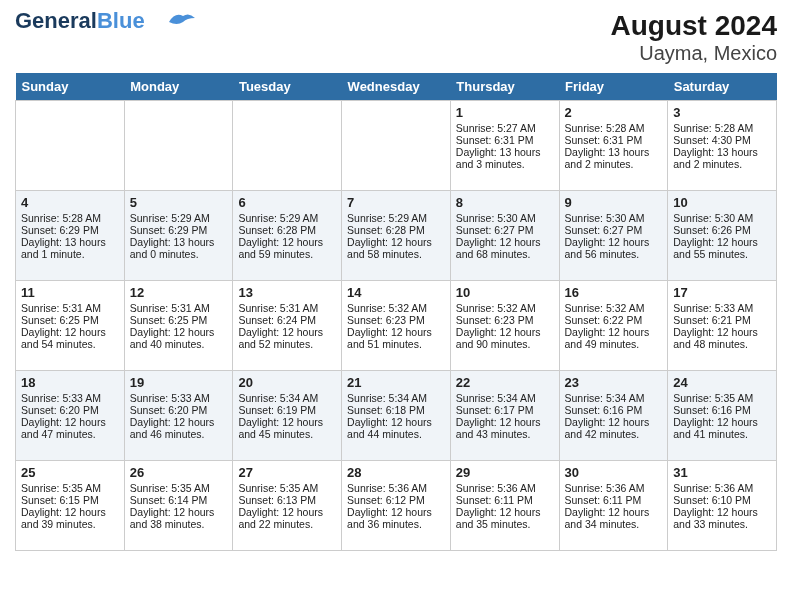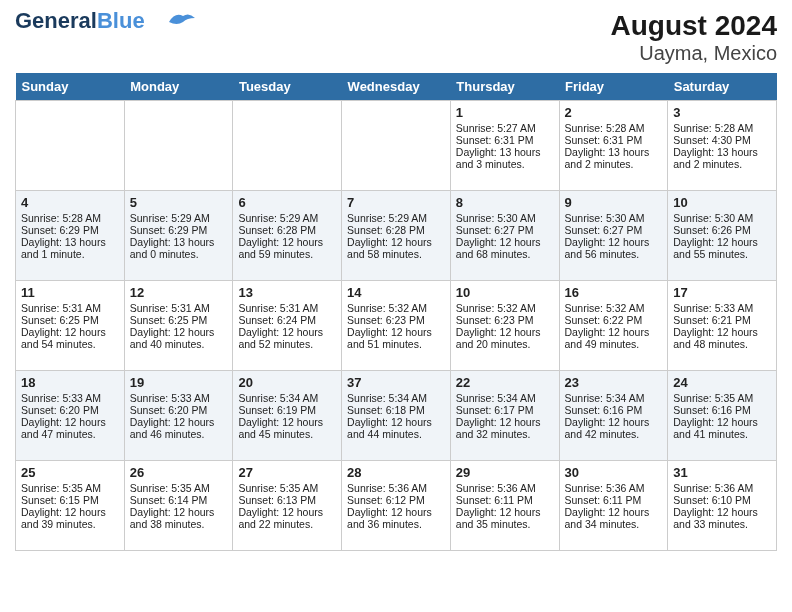--- a/index.html
+++ b/index.html
@@ -205,21 +205,21 @@
           <div>Sunrise: 5:32 AM</div>
           <div>Sunset: 6:23 PM</div>
           <div>Daylight: 12 hours</div>
           <div>and 51 minutes.</div>
         </td>
         <td>
           <span class="day-number">10</span>
           <div>Sunrise: 5:32 AM</div>
           <div>Sunset: 6:23 PM</div>
           <div>Daylight: 12 hours</div>
-          <div>and 20 minutes.</div>
+          <div>and 90 minutes.</div>
         </td>
         <td>
           <span class="day-number">16</span>
           <div>Sunrise: 5:32 AM</div>
           <div>Sunset: 6:22 PM</div>
           <div>Daylight: 12 hours</div>
           <div>and 49 minutes.</div>
         </td>
         <td>
           <span class="day-number">17</span>
@@ -245,32 +245,32 @@
           <div>and 46 minutes.</div>
         </td>
         <td>
           <span class="day-number">20</span>
           <div>Sunrise: 5:34 AM</div>
           <div>Sunset: 6:19 PM</div>
           <div>Daylight: 12 hours</div>
           <div>and 45 minutes.</div>
         </td>
         <td>
-          <span class="day-number">37</span>
+          <span class="day-number">21</span>
           <div>Sunrise: 5:34 AM</div>
           <div>Sunset: 6:18 PM</div>
           <div>Daylight: 12 hours</div>
           <div>and 44 minutes.</div>
         </td>
         <td>
           <span class="day-number">22</span>
           <div>Sunrise: 5:34 AM</div>
           <div>Sunset: 6:17 PM</div>
           <div>Daylight: 12 hours</div>
-          <div>and 32 minutes.</div>
+          <div>and 43 minutes.</div>
         </td>
         <td>
           <span class="day-number">23</span>
           <div>Sunrise: 5:34 AM</div>
           <div>Sunset: 6:16 PM</div>
           <div>Daylight: 12 hours</div>
           <div>and 42 minutes.</div>
         </td>
         <td>
           <span class="day-number">24</span>

